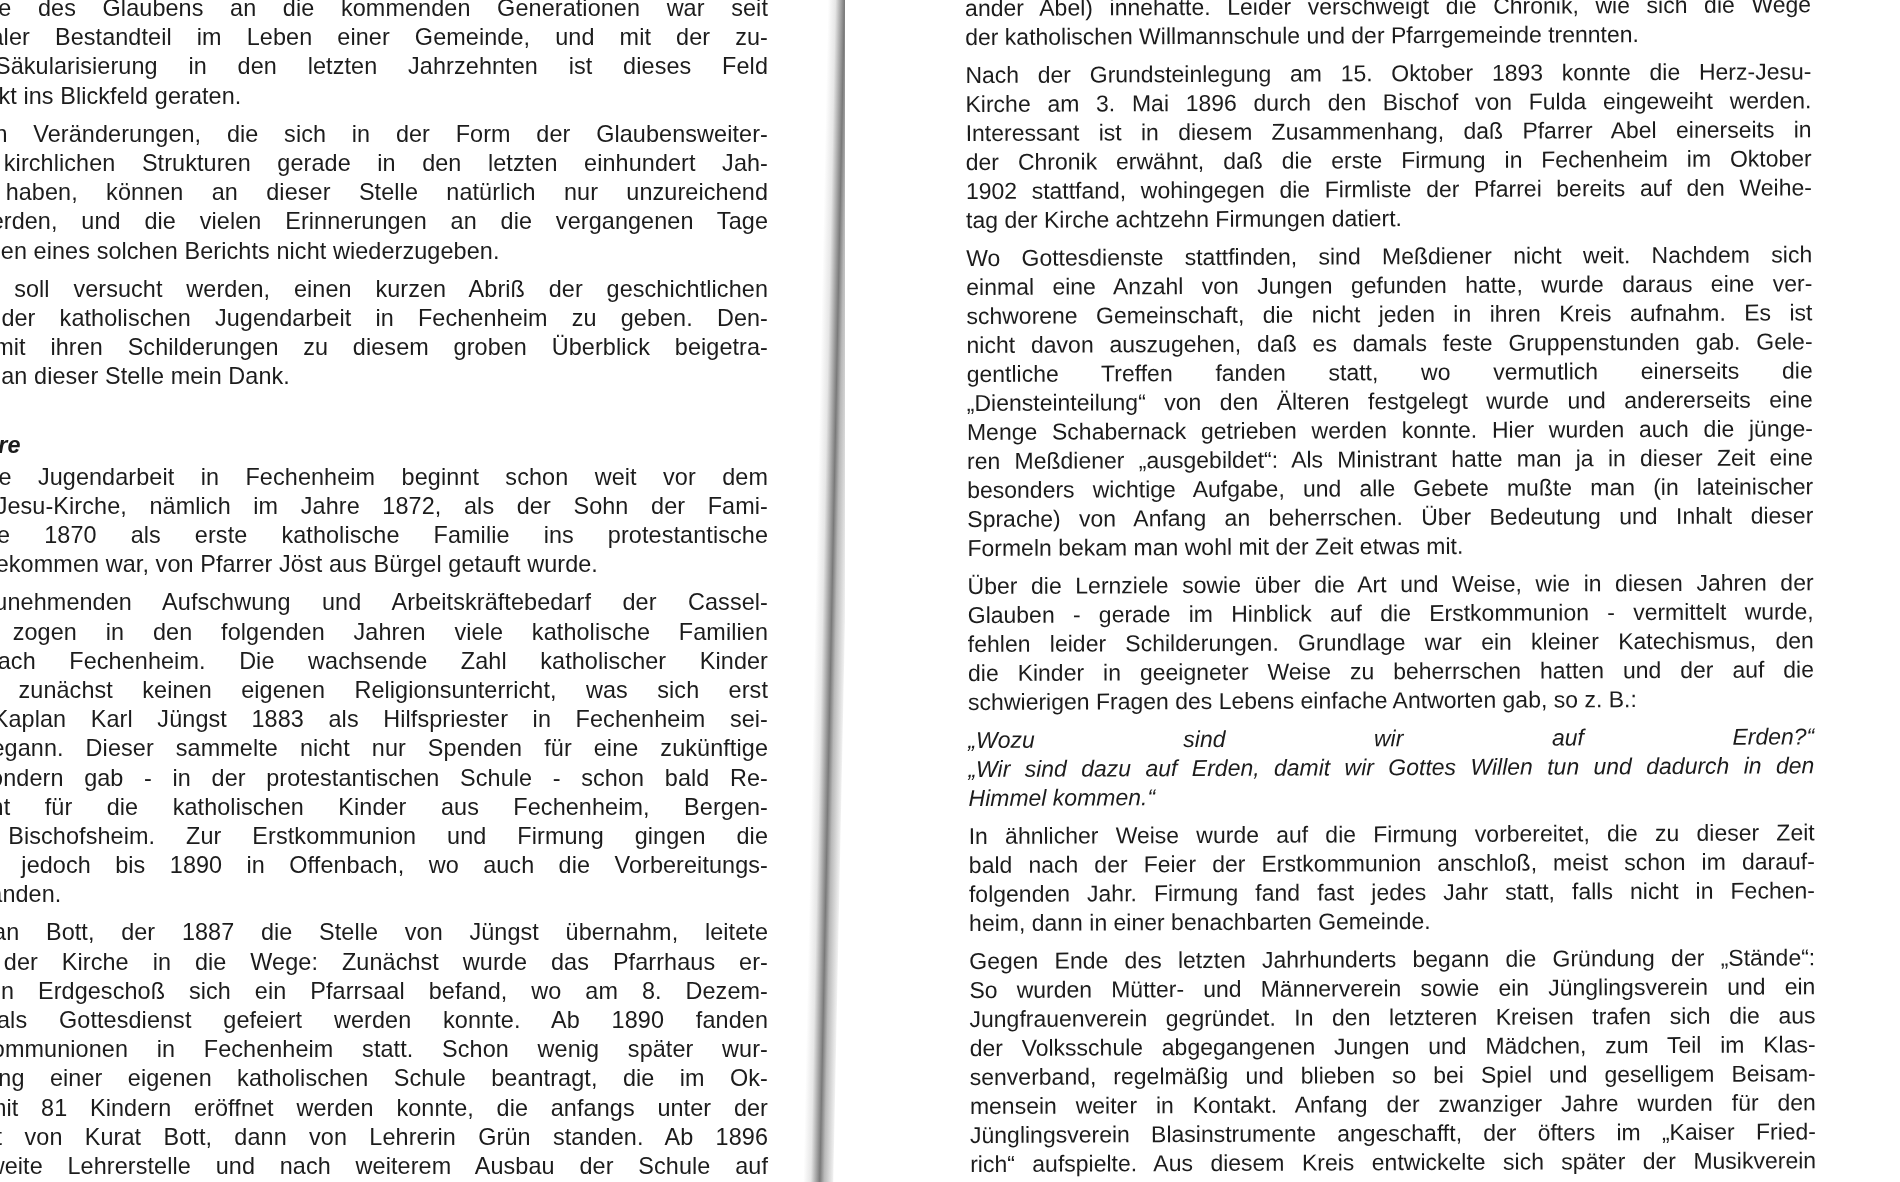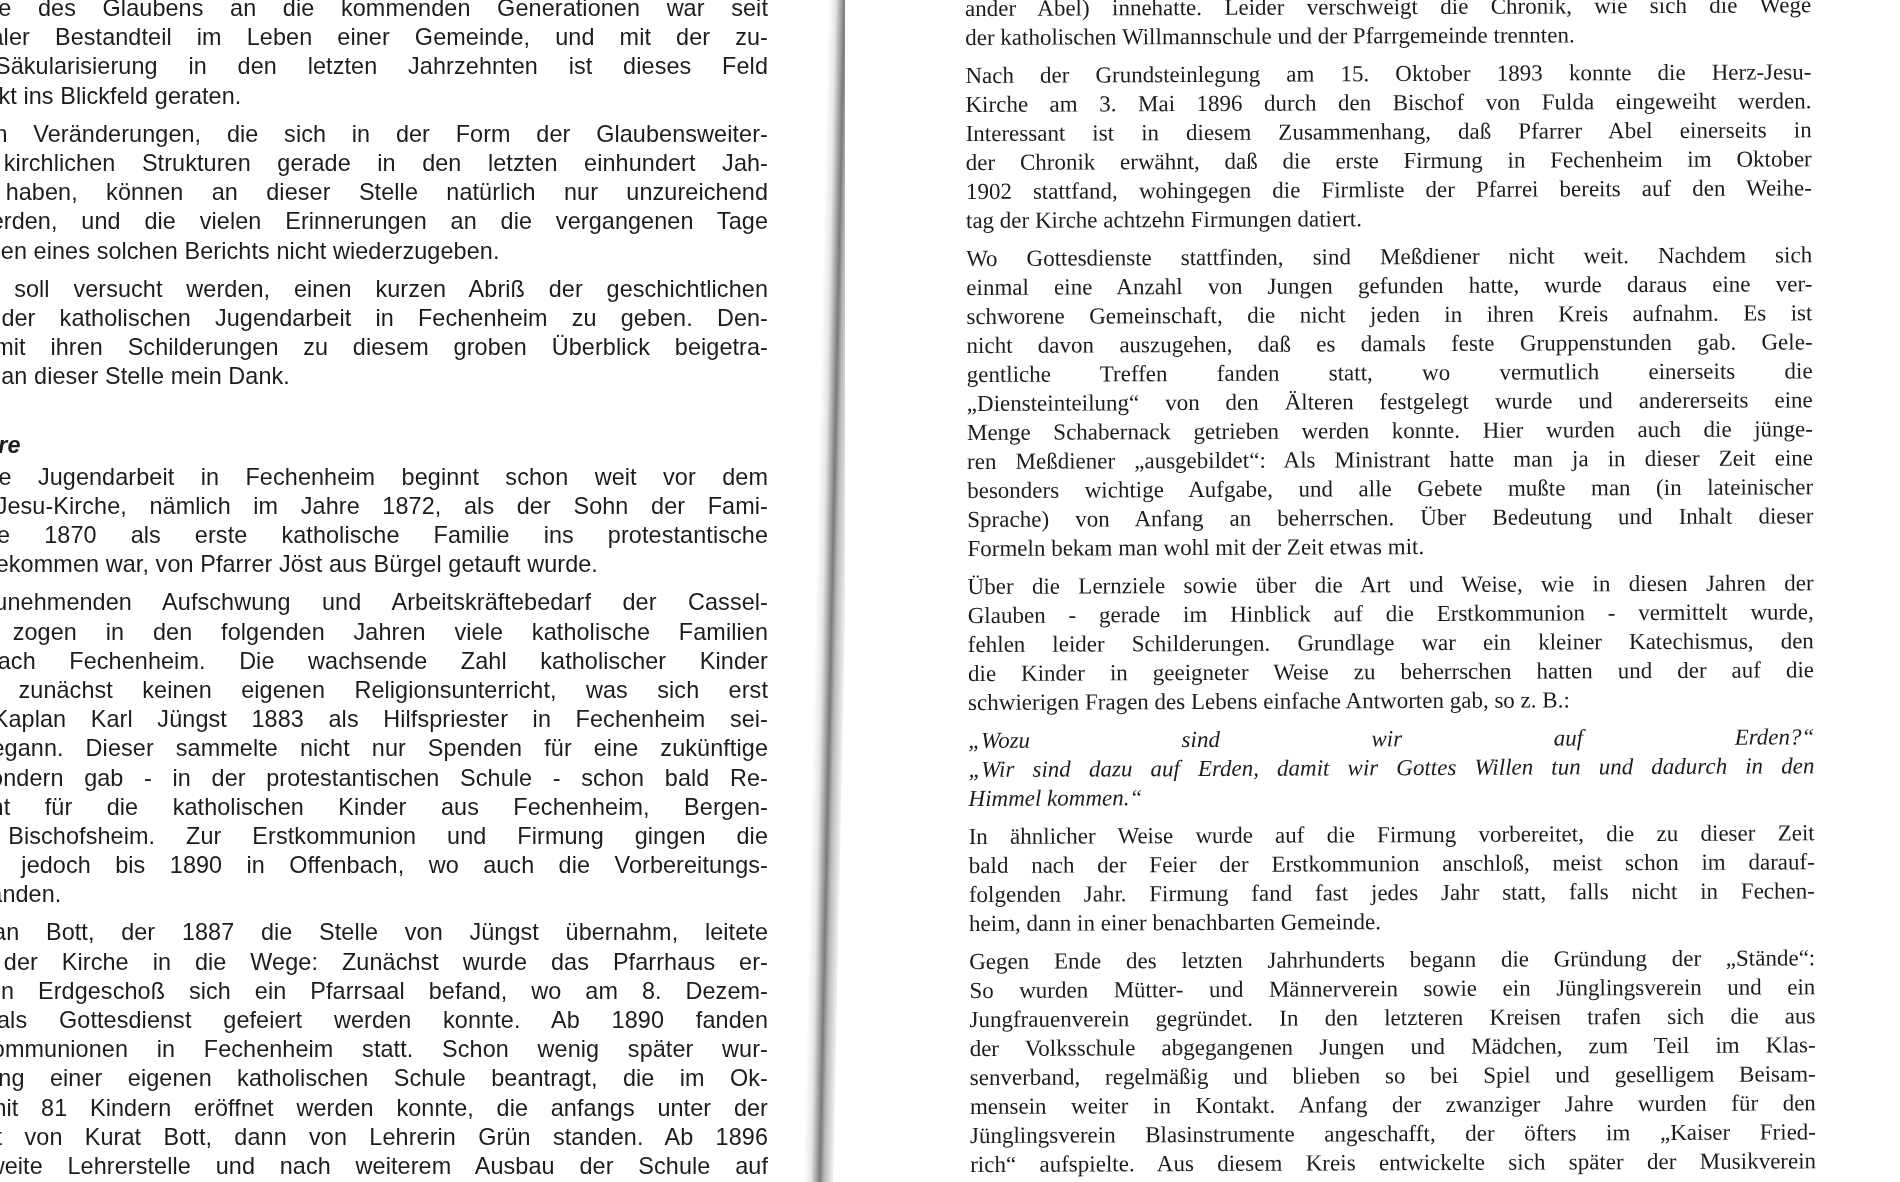--- a/index.html
+++ b/index.html
@@ -8,21 +8,21 @@
       background: #ffffff;
       font-family: "Liberation Sans", sans-serif;
       color: #1c1c1c;
     }
     .page-left {
       position: absolute; left: 0; top: 0; width: 835px; height: 1182px;
       background: #ffffff; overflow: hidden;
     }
     .page-right {
       position: absolute; left: 845px; top: 0; width: 1055px; height: 1182px;
-      background: #ffffff; overflow: hidden; font-family: Liberation Serif, serif;
+      background: #ffffff; overflow: hidden;
     }
     .fold {
       position: absolute; left: 828px; top: 0; width: 30px; height: 1182px;
       background: linear-gradient(to right, #ffffff 0%, #e6e6e6 25%, #7a7a7a 55%, #b9b9b9 70%, #f2f2f2 100%);
       transform: skewX(-1.2deg);
       transform-origin: top left;
     }
     .col-left {
       position: absolute; left: -62px; top: -6px; width: 830px;
       font-size: 23.4px; line-height: 29.2px; letter-spacing: 0.1px;

